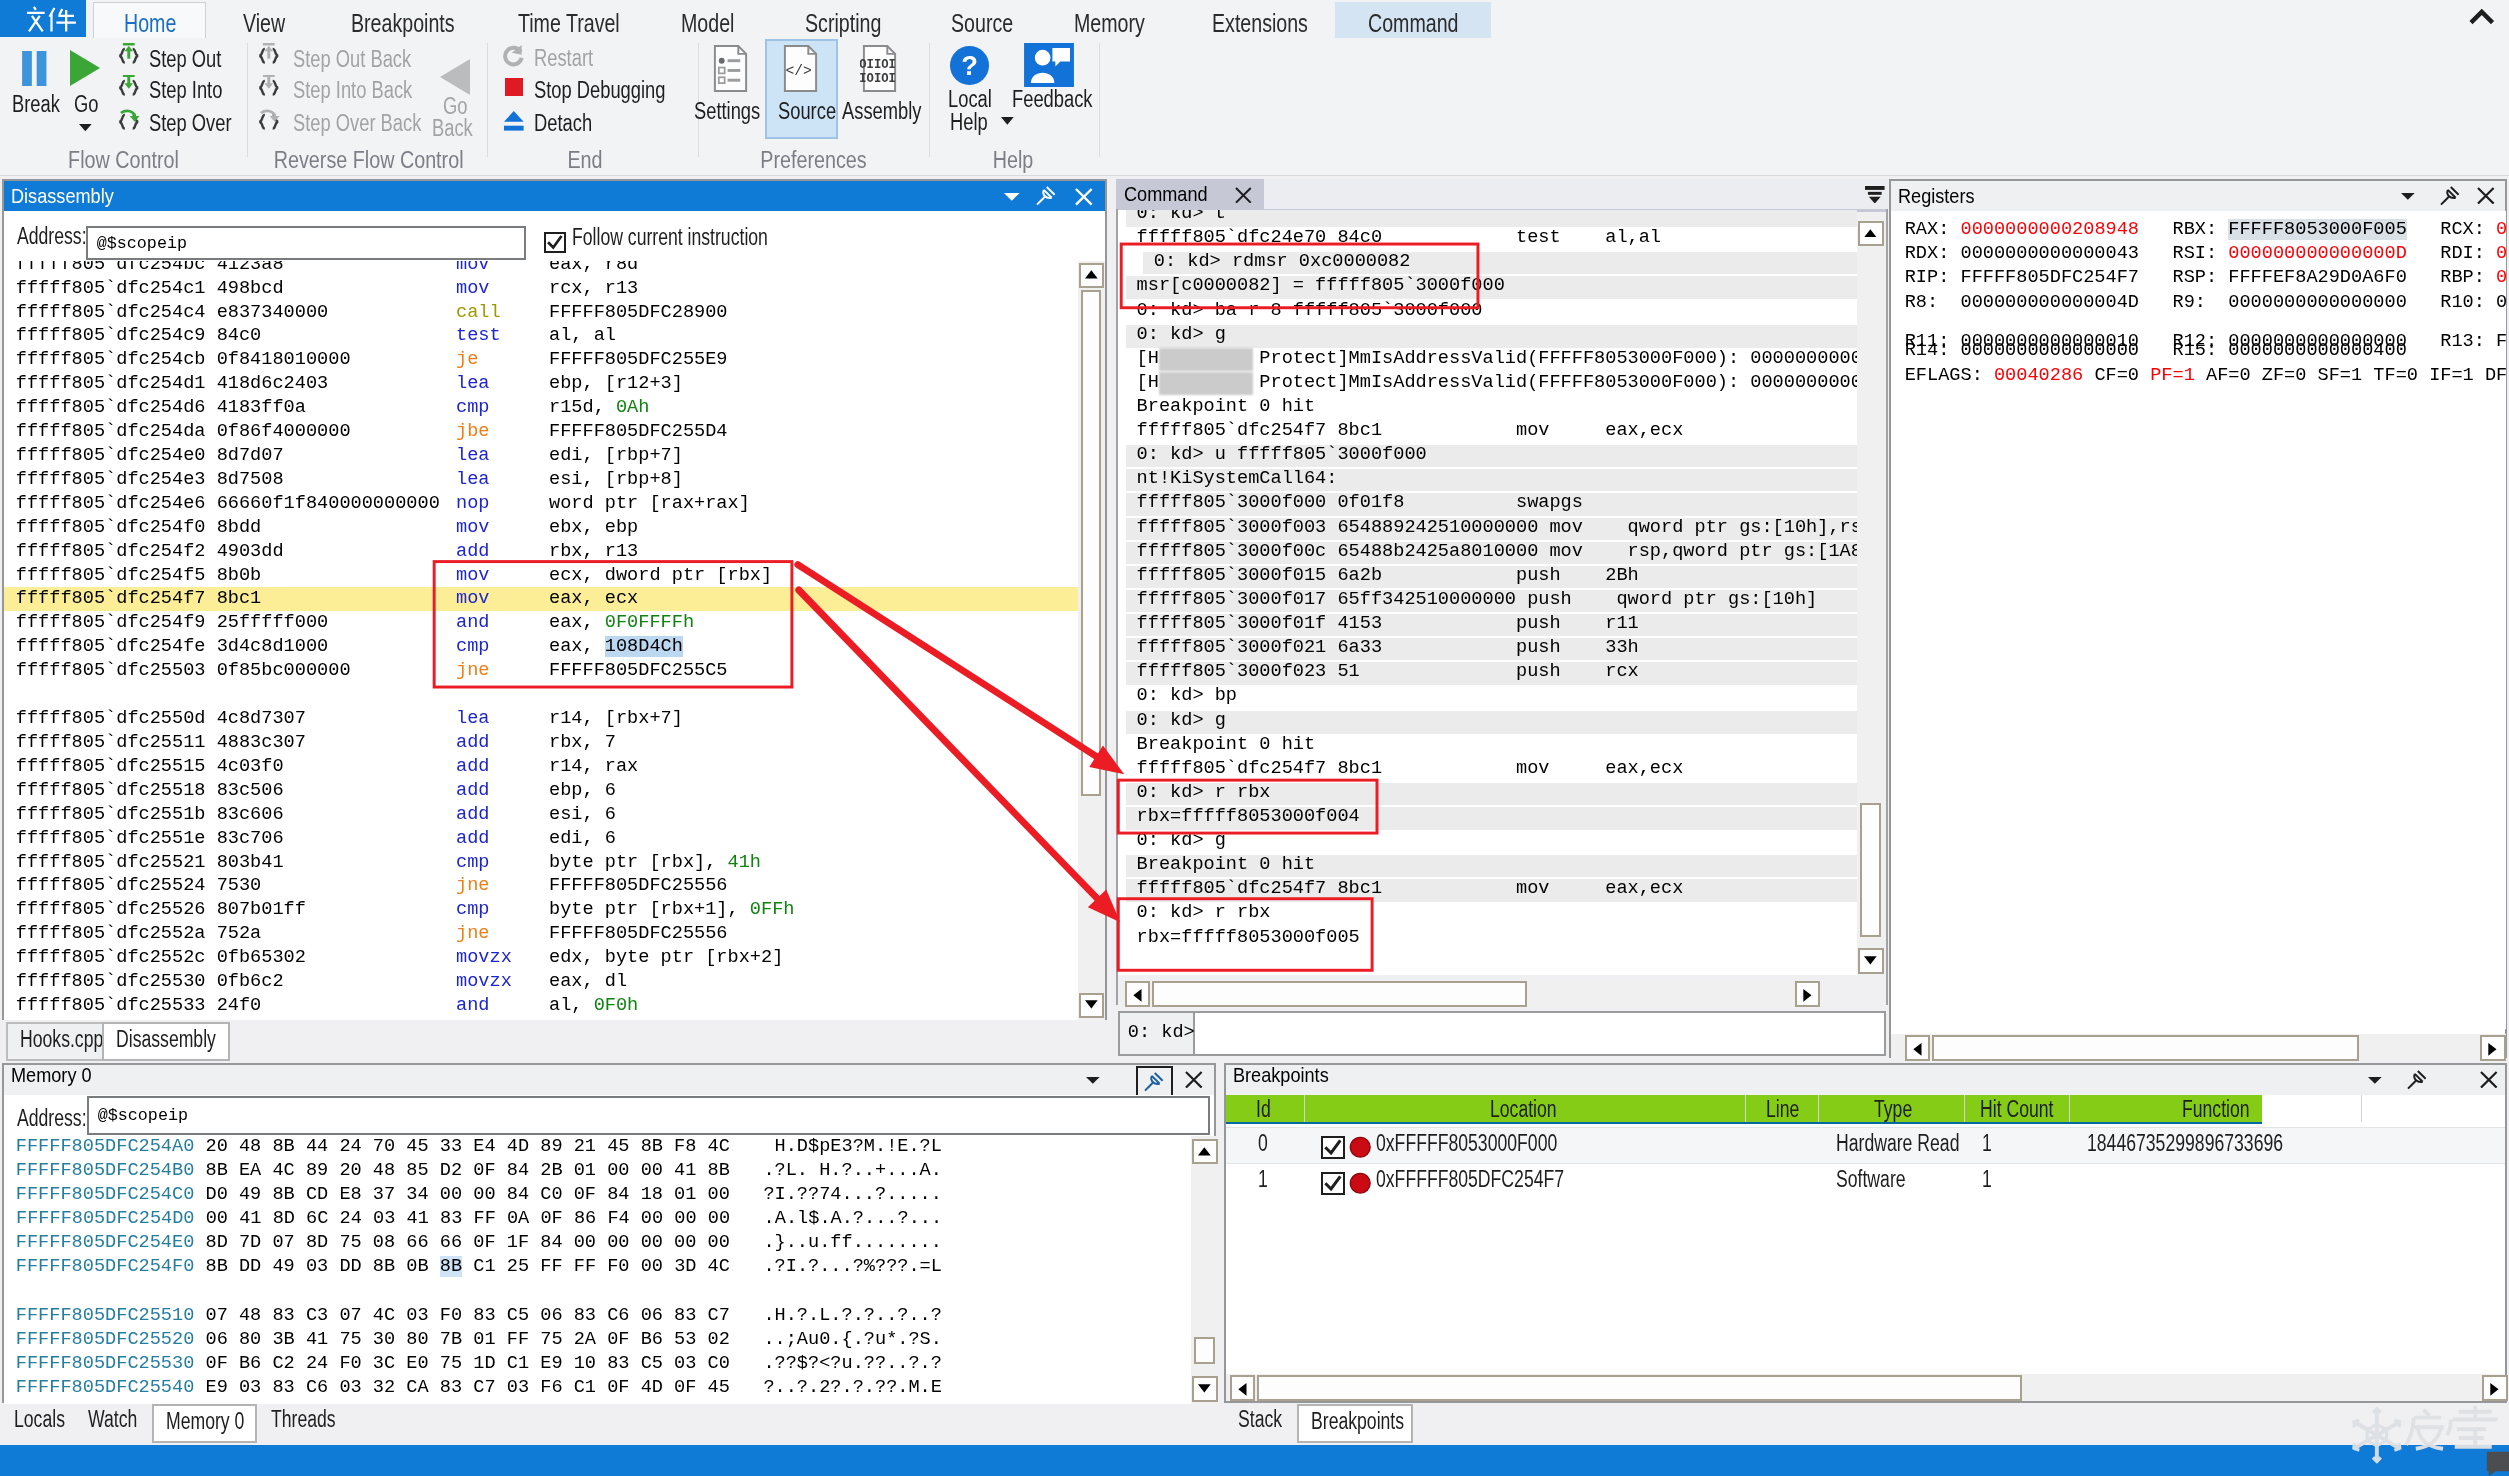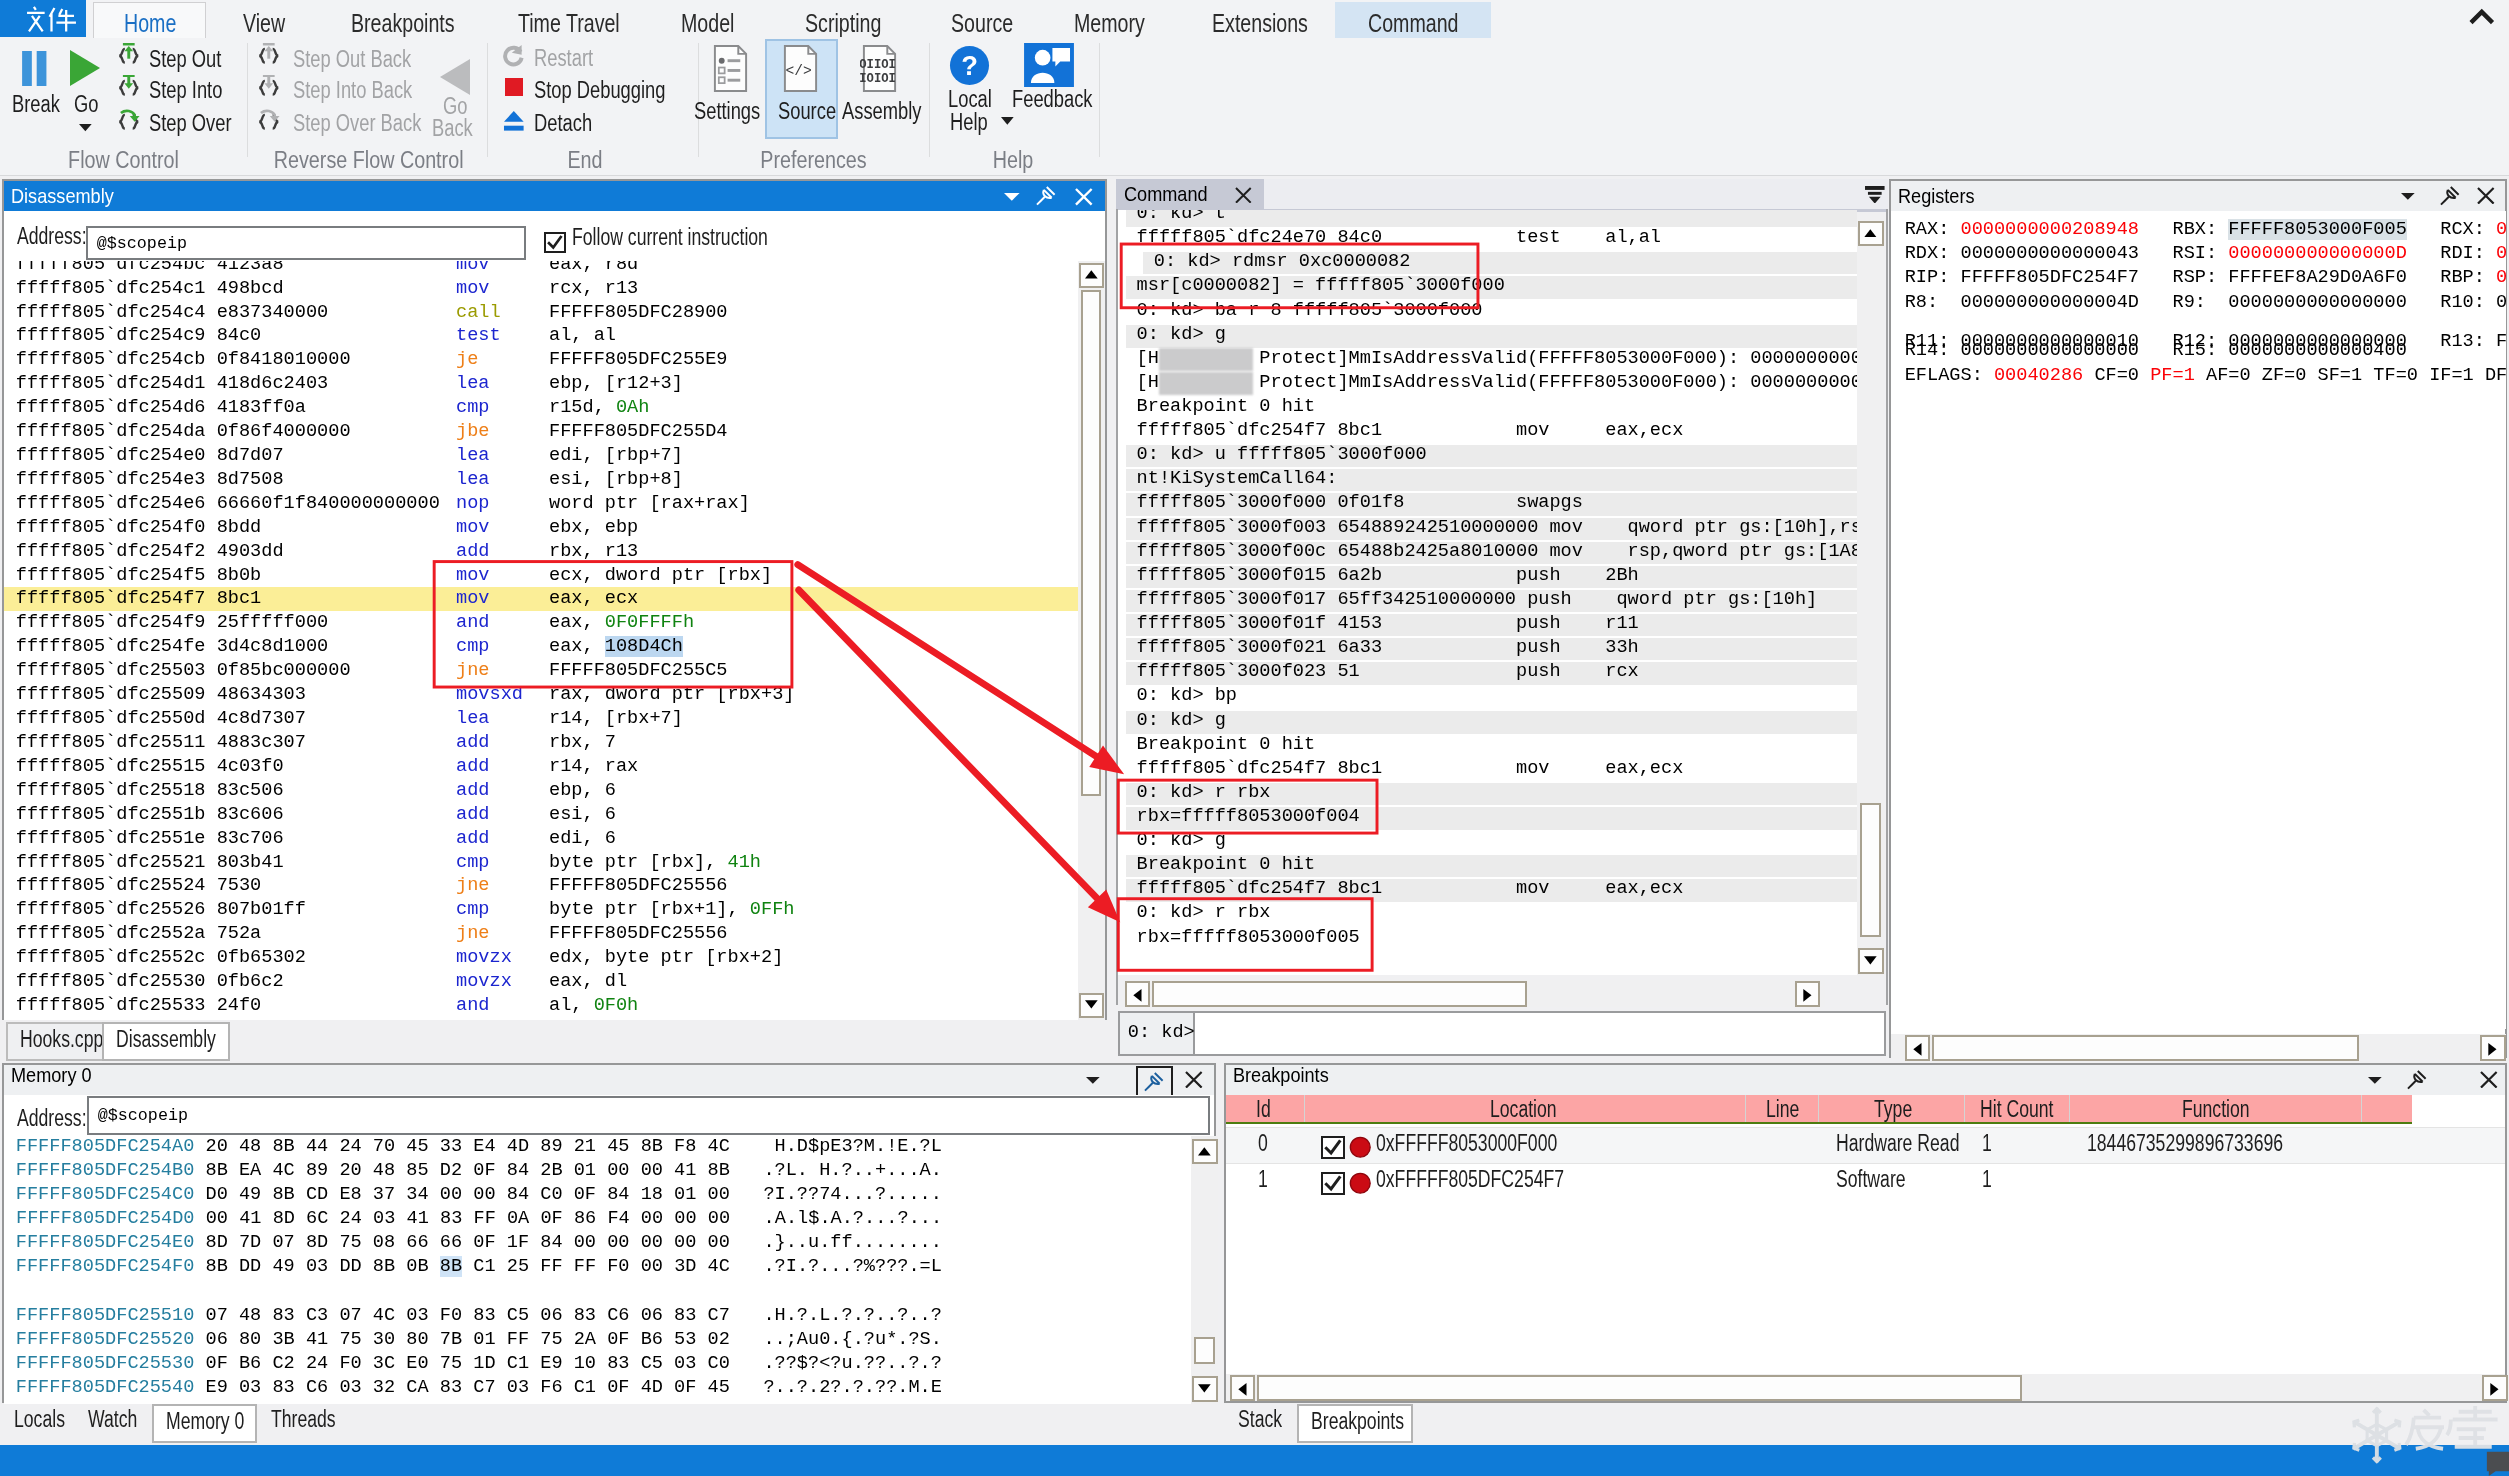--- a/index.html
+++ b/index.html
@@ -222,21 +222,20 @@
 <div class="dline mono" style="top:183px;"><span class="addr">fffff805`dfc254e0 8d7d07</span><span class="mnem kblue">lea</span><span class="oper">edi, [rbp+7]</span></div>
 <div class="dline mono" style="top:207px;"><span class="addr">fffff805`dfc254e3 8d7508</span><span class="mnem kblue">lea</span><span class="oper">esi, [rbp+8]</span></div>
 <div class="dline mono" style="top:231px;"><span class="addr">fffff805`dfc254e6 66660f1f840000000000</span><span class="mnem kblue">nop</span><span class="oper">word ptr [rax+rax]</span></div>
 <div class="dline mono" style="top:255px;"><span class="addr">fffff805`dfc254f0 8bdd</span><span class="mnem kblue">mov</span><span class="oper">ebx, ebp</span></div>
 <div class="dline mono" style="top:279px;"><span class="addr">fffff805`dfc254f2 4903dd</span><span class="mnem kblue">add</span><span class="oper">rbx, r13</span></div>
 <div class="dline mono" style="top:303px;"><span class="addr">fffff805`dfc254f5 8b0b</span><span class="mnem kblue">mov</span><span class="oper">ecx, dword ptr [rbx]</span></div>
 <div class="dline mono" style="top:326px;background:#fbee97;width:1081px;"><span class="addr">fffff805`dfc254f7 8bc1</span><span class="mnem kblue">mov</span><span class="oper">eax, ecx</span></div>
 <div class="dline mono" style="top:350px;"><span class="addr">fffff805`dfc254f9 25fffff000</span><span class="mnem kblue">and</span><span class="oper">eax, <span class="kgrn">0F0FFFFh</span></span></div>
 <div class="dline mono" style="top:374px;"><span class="addr">fffff805`dfc254fe 3d4c8d1000</span><span class="mnem kblue">cmp</span><span class="oper">eax, <span style="background:#bcd7f0">108D4Ch</span></span></div>
 <div class="dline mono" style="top:398px;"><span class="addr">fffff805`dfc25503 0f85bc000000</span><span class="mnem korng">jne</span><span class="oper">FFFFF805DFC255C5</span></div>
-<div class="dline mono" style="top:422px;"><span class="addr">fffff805`dfc25509 48634303</span><span class="mnem kblue">movsxd</span><span class="oper">rax, dword ptr [rbx+3]</span></div>
 <div class="dline mono" style="top:446px;"><span class="addr">fffff805`dfc2550d 4c8d7307</span><span class="mnem kblue">lea</span><span class="oper">r14, [rbx+7]</span></div>
 <div class="dline mono" style="top:470px;"><span class="addr">fffff805`dfc25511 4883c307</span><span class="mnem kblue">add</span><span class="oper">rbx, 7</span></div>
 <div class="dline mono" style="top:494px;"><span class="addr">fffff805`dfc25515 4c03f0</span><span class="mnem kblue">add</span><span class="oper">r14, rax</span></div>
 <div class="dline mono" style="top:518px;"><span class="addr">fffff805`dfc25518 83c506</span><span class="mnem kblue">add</span><span class="oper">ebp, 6</span></div>
 <div class="dline mono" style="top:542px;"><span class="addr">fffff805`dfc2551b 83c606</span><span class="mnem kblue">add</span><span class="oper">esi, 6</span></div>
 <div class="dline mono" style="top:566px;"><span class="addr">fffff805`dfc2551e 83c706</span><span class="mnem kblue">add</span><span class="oper">edi, 6</span></div>
 <div class="dline mono" style="top:590px;"><span class="addr">fffff805`dfc25521 803b41</span><span class="mnem kblue">cmp</span><span class="oper">byte ptr [rbx], <span class="kgrn">41h</span></span></div>
 <div class="dline mono" style="top:613px;"><span class="addr">fffff805`dfc25524 7530</span><span class="mnem korng">jne</span><span class="oper">FFFFF805DFC25556</span></div>
 <div class="dline mono" style="top:637px;"><span class="addr">fffff805`dfc25526 807b01ff</span><span class="mnem kblue">cmp</span><span class="oper">byte ptr [rbx+1], <span class="kgrn">0FFh</span></span></div>
 <div class="dline mono" style="top:661px;"><span class="addr">fffff805`dfc2552a 752a</span><span class="mnem korng">jne</span><span class="oper">FFFFF805DFC25556</span></div>
@@ -451,21 +450,21 @@
       </svg>
       <svg class="abs" style="left:1180px;top:3.9px" width="21.6" height="21.6" viewBox="0 0 22 22">
         <g stroke="#1e1e1e" stroke-width="2" fill="none">
           <path d="M12 2 l8 8 M9 5 l8 8 M5 17 l6 -6 M9 5 c-2 5 2 9 8 8 M2 20 l5 -5"></path>
         </g>
       </svg>
       <svg class="abs" style="left:1254px;top:5.9px" width="17.6" height="17.6" viewBox="0 0 18 18">
         <path d="M1 1 L17 17 M17 1 L1 17" stroke="#1e1e1e" stroke-width="2.2"></path>
       </svg>
     </div>
-<div class="abs" style="left:0;top:30px;width:1186px;height:29px;background:#fca5a5;border-bottom:2px solid #4d7c0f">
+<div class="abs" style="left:0;top:30px;width:1036px;height:29px;background:#84cc16;border-bottom:2px solid #0369a1">
       <span class="ui abs" style="left:30px;top:1px">Id</span>
       <span class="ui abs" style="left:264px;top:1px">Location</span>
       <span class="ui abs" style="left:540px;top:1px">Line</span>
       <span class="ui abs" style="left:648px;top:1px">Type</span>
       <span class="ui abs" style="left:754px;top:1px">Hit Count</span>
       <span class="ui abs" style="left:956px;top:1px">Function</span>
       <div class="abs" style="left:78px;top:0;width:1px;height:27.4px;background:#d4d4d4"></div>
       <div class="abs" style="left:519px;top:0;width:1px;height:27.4px;background:#d4d4d4"></div>
       <div class="abs" style="left:592px;top:0;width:1px;height:27.4px;background:#d4d4d4"></div>
       <div class="abs" style="left:738px;top:0;width:1px;height:27.4px;background:#d4d4d4"></div>

